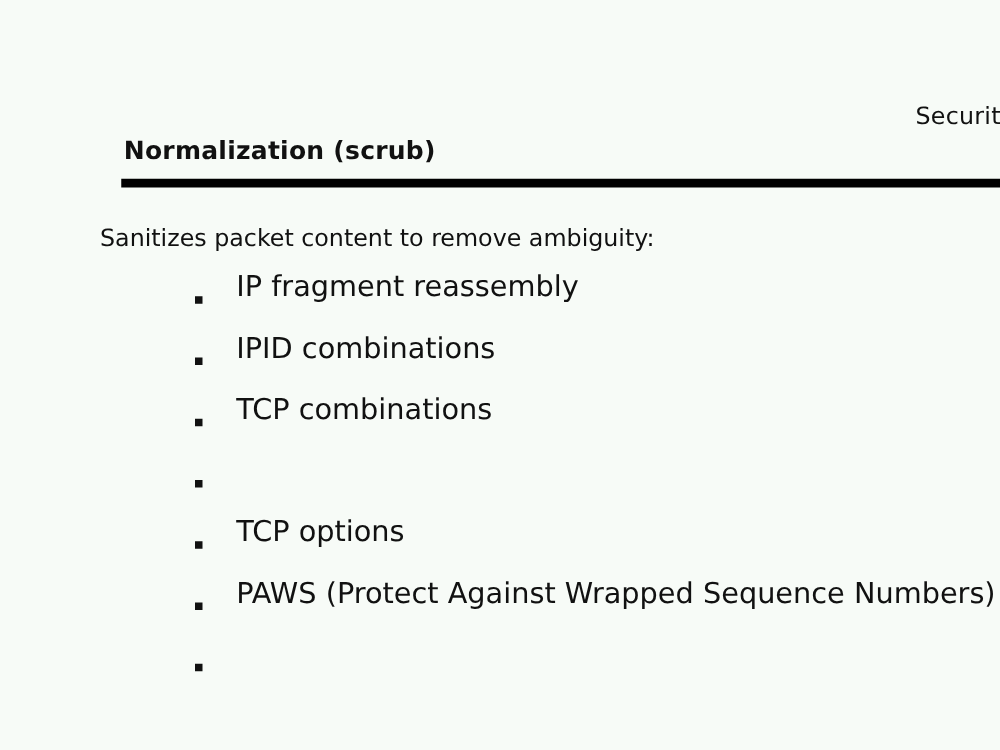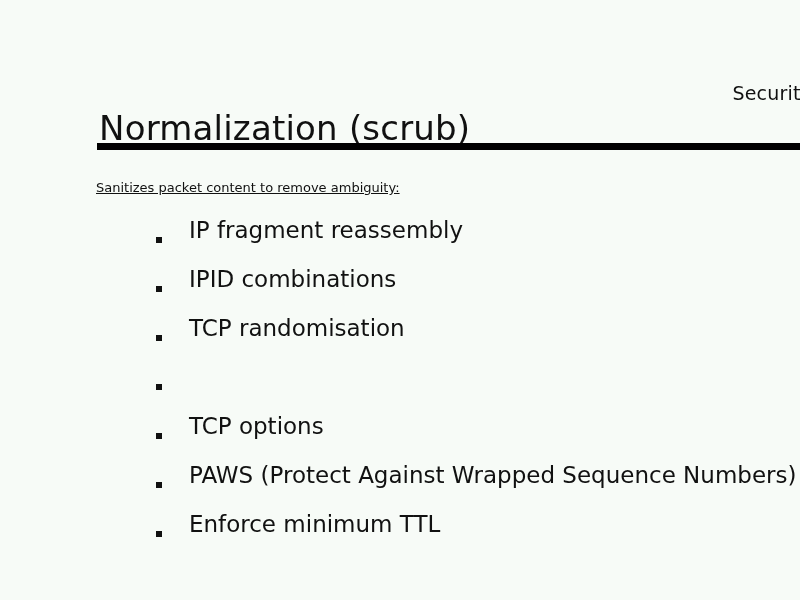--- a/index.html
+++ b/index.html
@@ -22,35 +22,34 @@
   }
   .corner-label {
     position: absolute;
     top: 10px; right: 24px;
     font-size: 19px;
     letter-spacing: 0.2px;
   }
   .title {
     position: absolute;
     top: 36px; left: 27px;
-    font-size: 34px;
-    font-weight: normal;
+    font-size: 20px;
+    font-weight: bold;
     letter-spacing: 0.2px;
   }
   .title-rule {
     position: absolute;
     top: 71px; left: 25px;
     width: 750px; height: 7px;
     background: var(--rule);
   }
   .intro {
     position: absolute;
-    top: 108px; left: 24px;
-    font-size: 13px;
-    text-decoration: underline;
+    top: 108px; left: 8px;
+    font-size: 19px;
   }
   .bullets {
     position: absolute;
     top: 140px; left: 48px;
     list-style: none;
   }
   .bullets li {
     height: 31px;
     display: flex;
     align-items: flex-end;
@@ -79,31 +78,30 @@
       <li>
         <span class="sq"></span>
         <span>IP fragment reassembly</span>
       </li>
       <li>
         <span class="sq"></span>
         <span>IPID combinations</span>
       </li>
       <li>
         <span class="sq"></span>
-        <span>TCP randomisation</span>
+        <span>TCP combinations</span>
       </li>
       <li>
         <span class="sq"></span>
       </li>
       <li>
         <span class="sq"></span>
         <span>TCP options</span>
       </li>
       <li>
         <span class="sq"></span>
         <span>PAWS (Protect Against Wrapped Sequence Numbers)</span>
       </li>
       <li>
         <span class="sq"></span>
-        <span>Enforce minimum TTL</span>
       </li>
     </ul>
 </div>
 
 </body></html>

